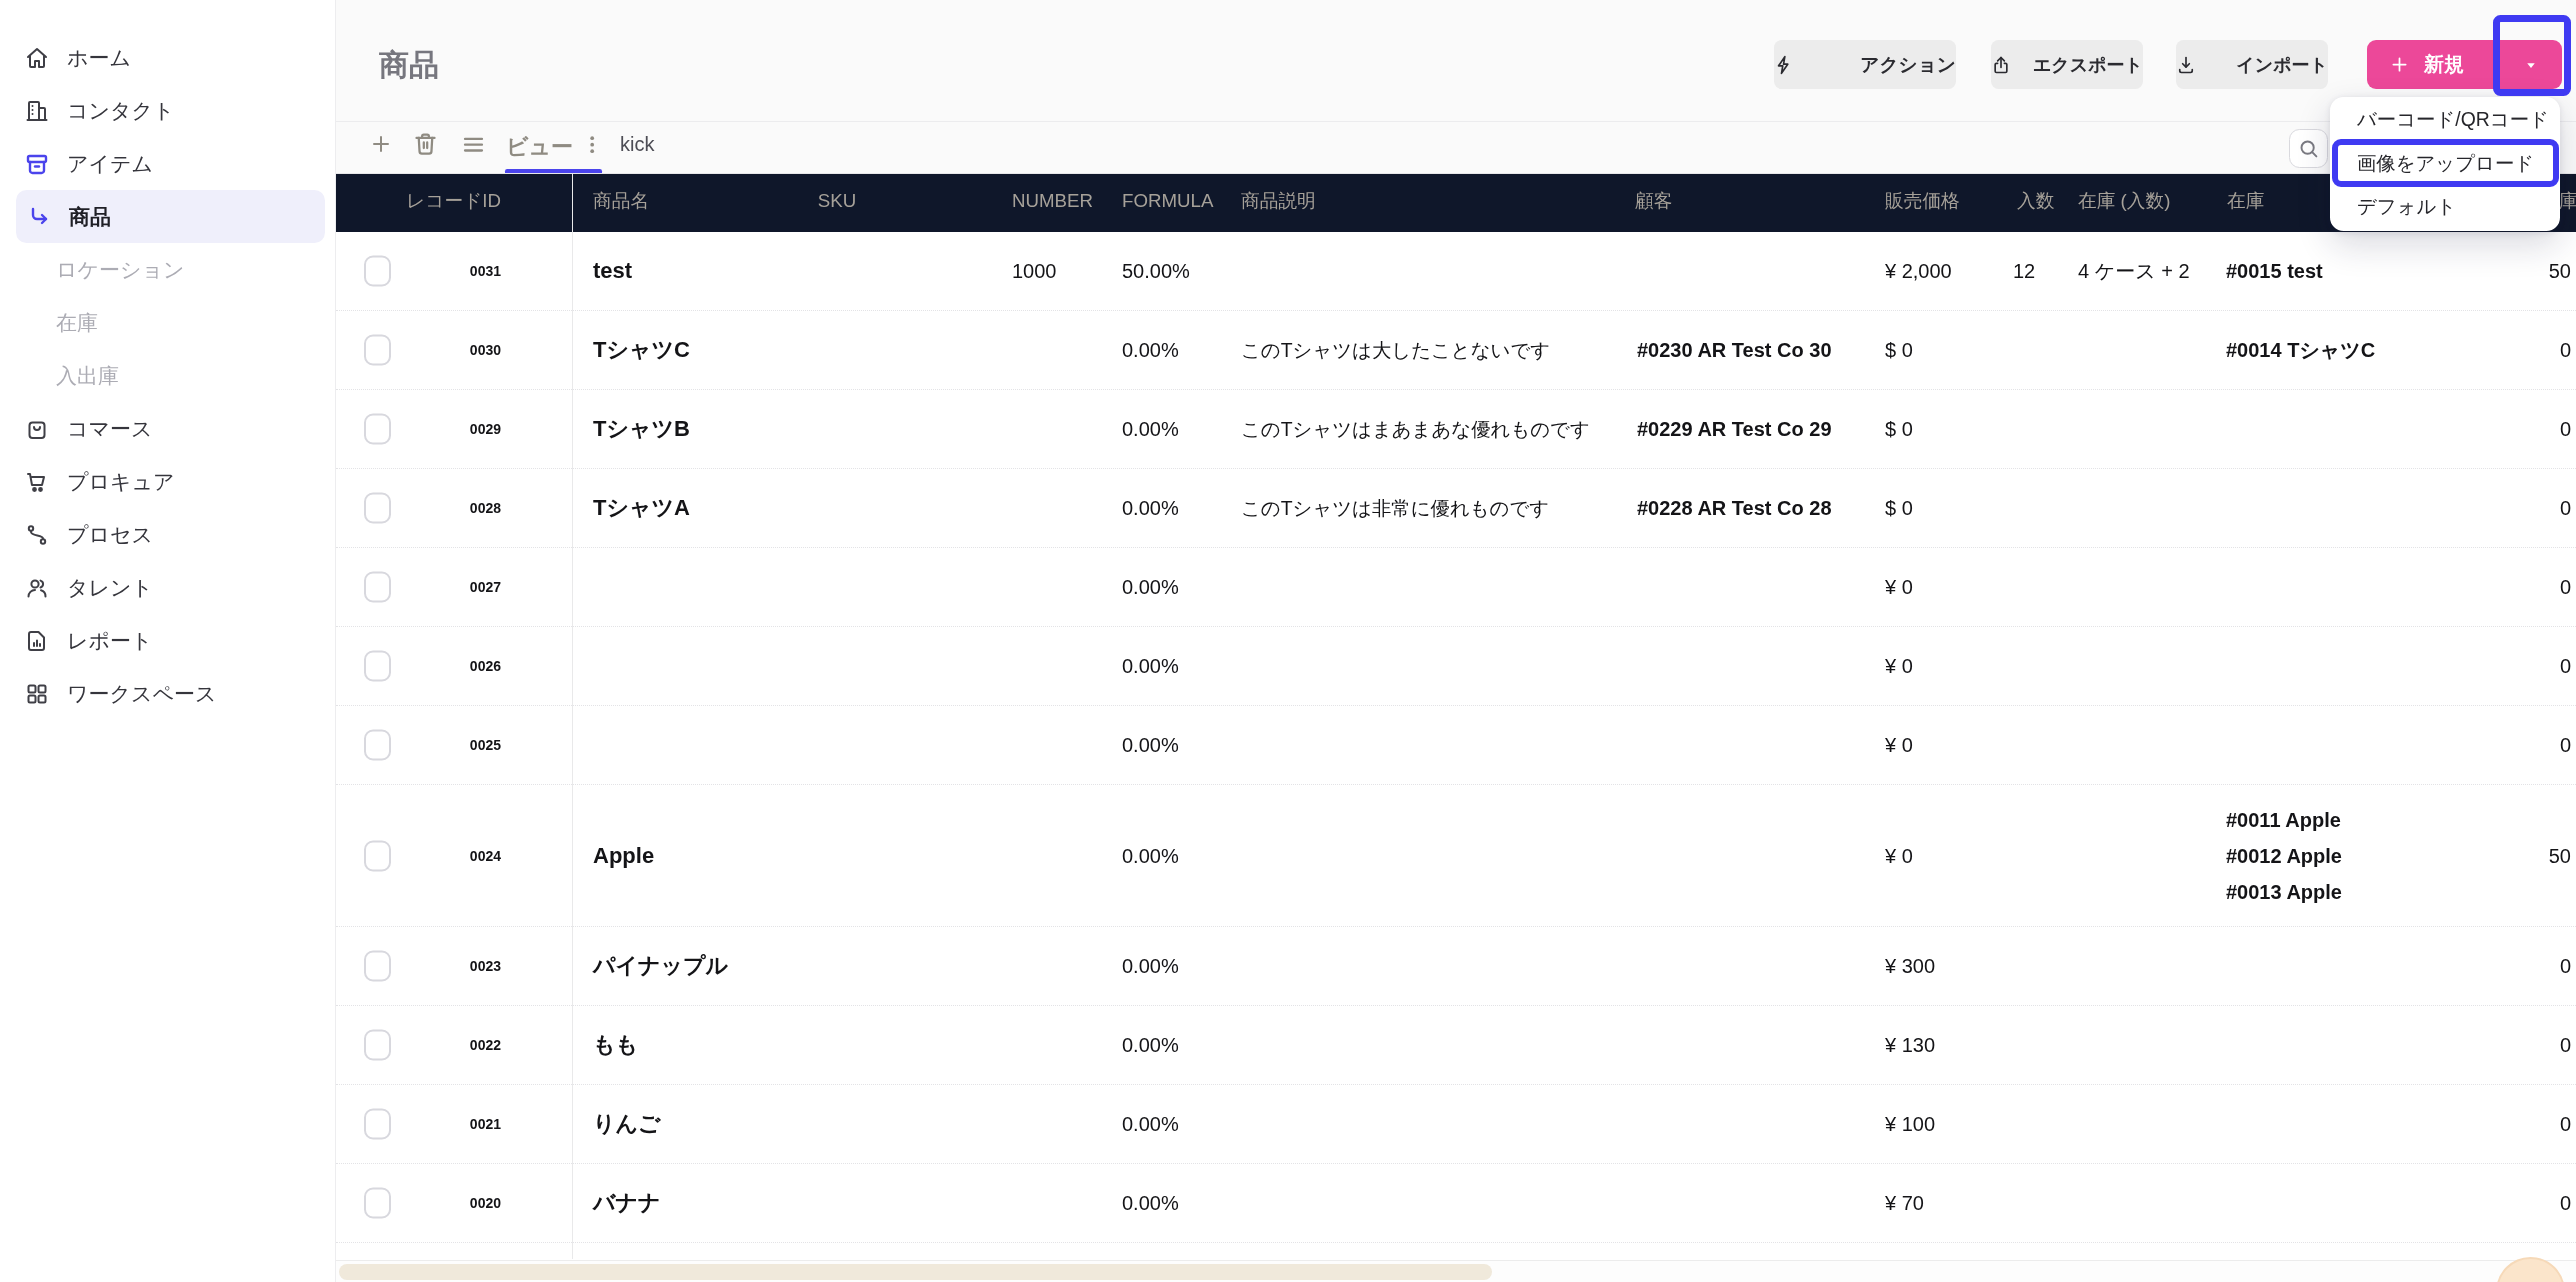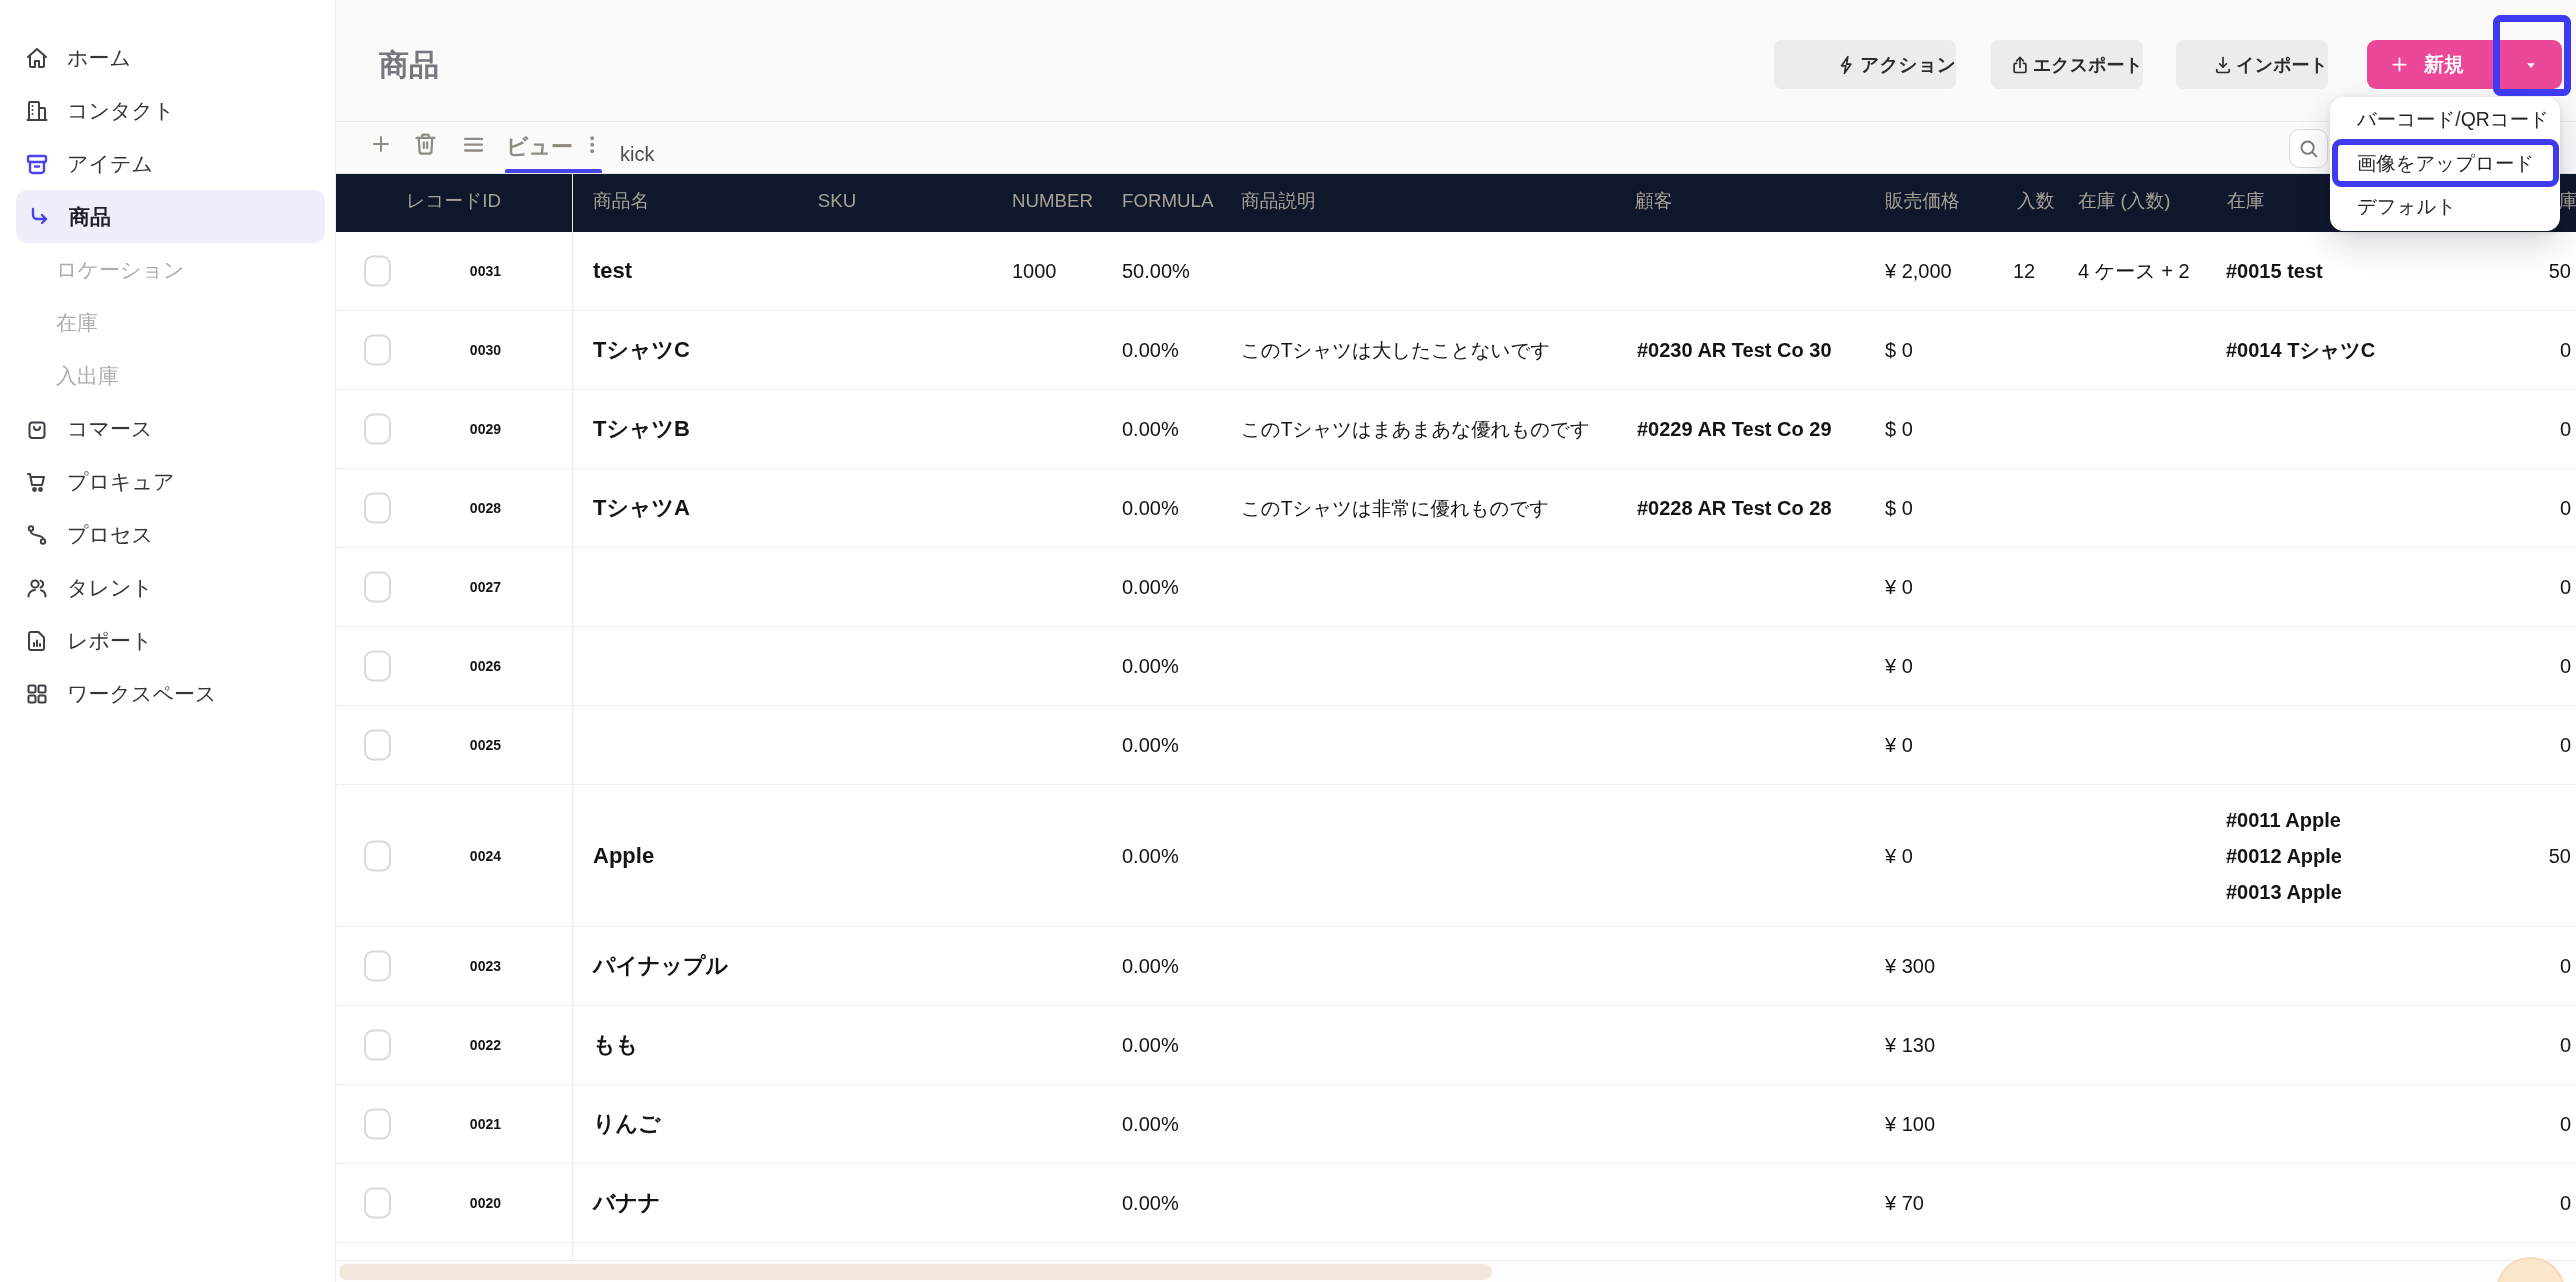--- a/index.html
+++ b/index.html
@@ -27,21 +27,21 @@
   }
   .nav-item.active .nicon { margin-left:0; }
   .nav-item.sub { padding-left:56px; color:#ACACB4; font-size:21px;text-align:right; }
   
   #main { position:absolute; left:336px; top:0; right:0; bottom:0; background:#FAFAFA; }
   #page-title { position:absolute; left:43px; top:45px; font-size:30px; font-weight:bold; color:#76767E; }
   .band-divider { position:absolute; top:121px; left:0; right:0; border-top:1.5px solid #ECECEE; }
   
   .hbtn {
     position:absolute; top:40px; height:49px; border-radius:7.5px; background:#ECECEC;
-    display:flex; align-items:center; justify-content:flex-end; gap:3px;
+    display:flex; align-items:center; justify-content:space-between; gap:3px;
     font-size:18.7px; font-weight:600; color:#2B2B30; cursor:pointer;
   }
   .hbtn svg { width:20px; height:20px; color:#2B2B30; }
   #btn-action  { left:1438px; width:182px; }
   #btn-export  { left:1655px; width:152px; font-size:18px; }
   #btn-import  { left:1840px; width:152px; font-size:18px; }
   #btn-new {
     position:absolute; top:40px; left:2031px; width:195px; height:49px; border-radius:9px;
     background:#ec4899; color:#fff; display:flex; align-items:center;
     font-size:20px; font-weight:bold; cursor:pointer; padding:0 22.4px;
@@ -53,21 +53,21 @@
     border:7.5px solid #3F3AF2; border-radius:7.5px; z-index:60; pointer-events:none;
   }
   
   .ticon { position:absolute; color:#8F8B82; cursor:pointer; }
   .ticon svg { width:100%; height:100%; }
   #tb-plus  { left:33px;  top:132px; width:24px; height:24px; }
   #tb-trash { left:76px; top:130px; width:27px; height:27px; }
   #tb-menu  { left:124px; top:132px; width:27px; height:25.4px; }
   #tab-view  { position:absolute; left:170px; top:132px; font-size:22px; font-weight:bold; color:#8F8B82; cursor:pointer; }
   #tb-kebab { left:245px; top:132px; width:22.4px; height:25.4px; }
-  #tab-kick  { position:absolute; left:284px; top:133px; font-size:20px; color:#4D4D55; cursor:pointer;margin-top:10px; }
+  #tab-kick  { position:absolute; left:284px; top:133px; font-size:20px; color:#4D4D55; cursor:pointer; }
   #tab-underline { position:absolute; left:169px; top:169px; width:97px; height:6px; background:#4B44EC; border-radius:2.2px; }
   #search-btn {
     position:absolute; left:1953px; top:129px; width:39px; height:39px;
     border:1.5px solid #D9D9DE; border-radius:10.5px; background:#fff;
     display:flex; align-items:center; justify-content:center; cursor:pointer; z-index:10;
   }
   #search-btn svg { width:21px; height:21px; color:#7A7A82; }
   
   #thead {
     position:absolute; top:173px; left:0; right:0; height:72px;

